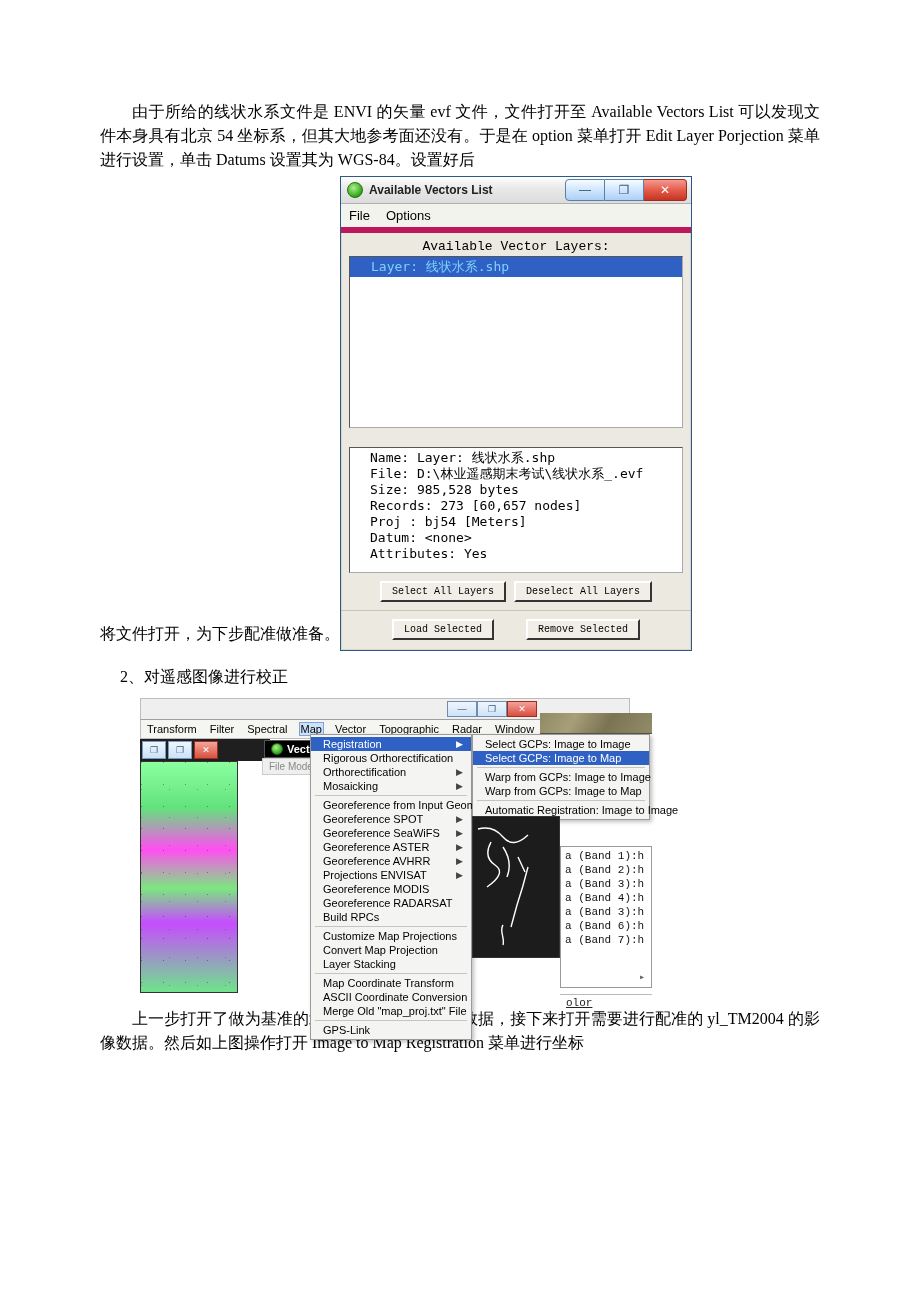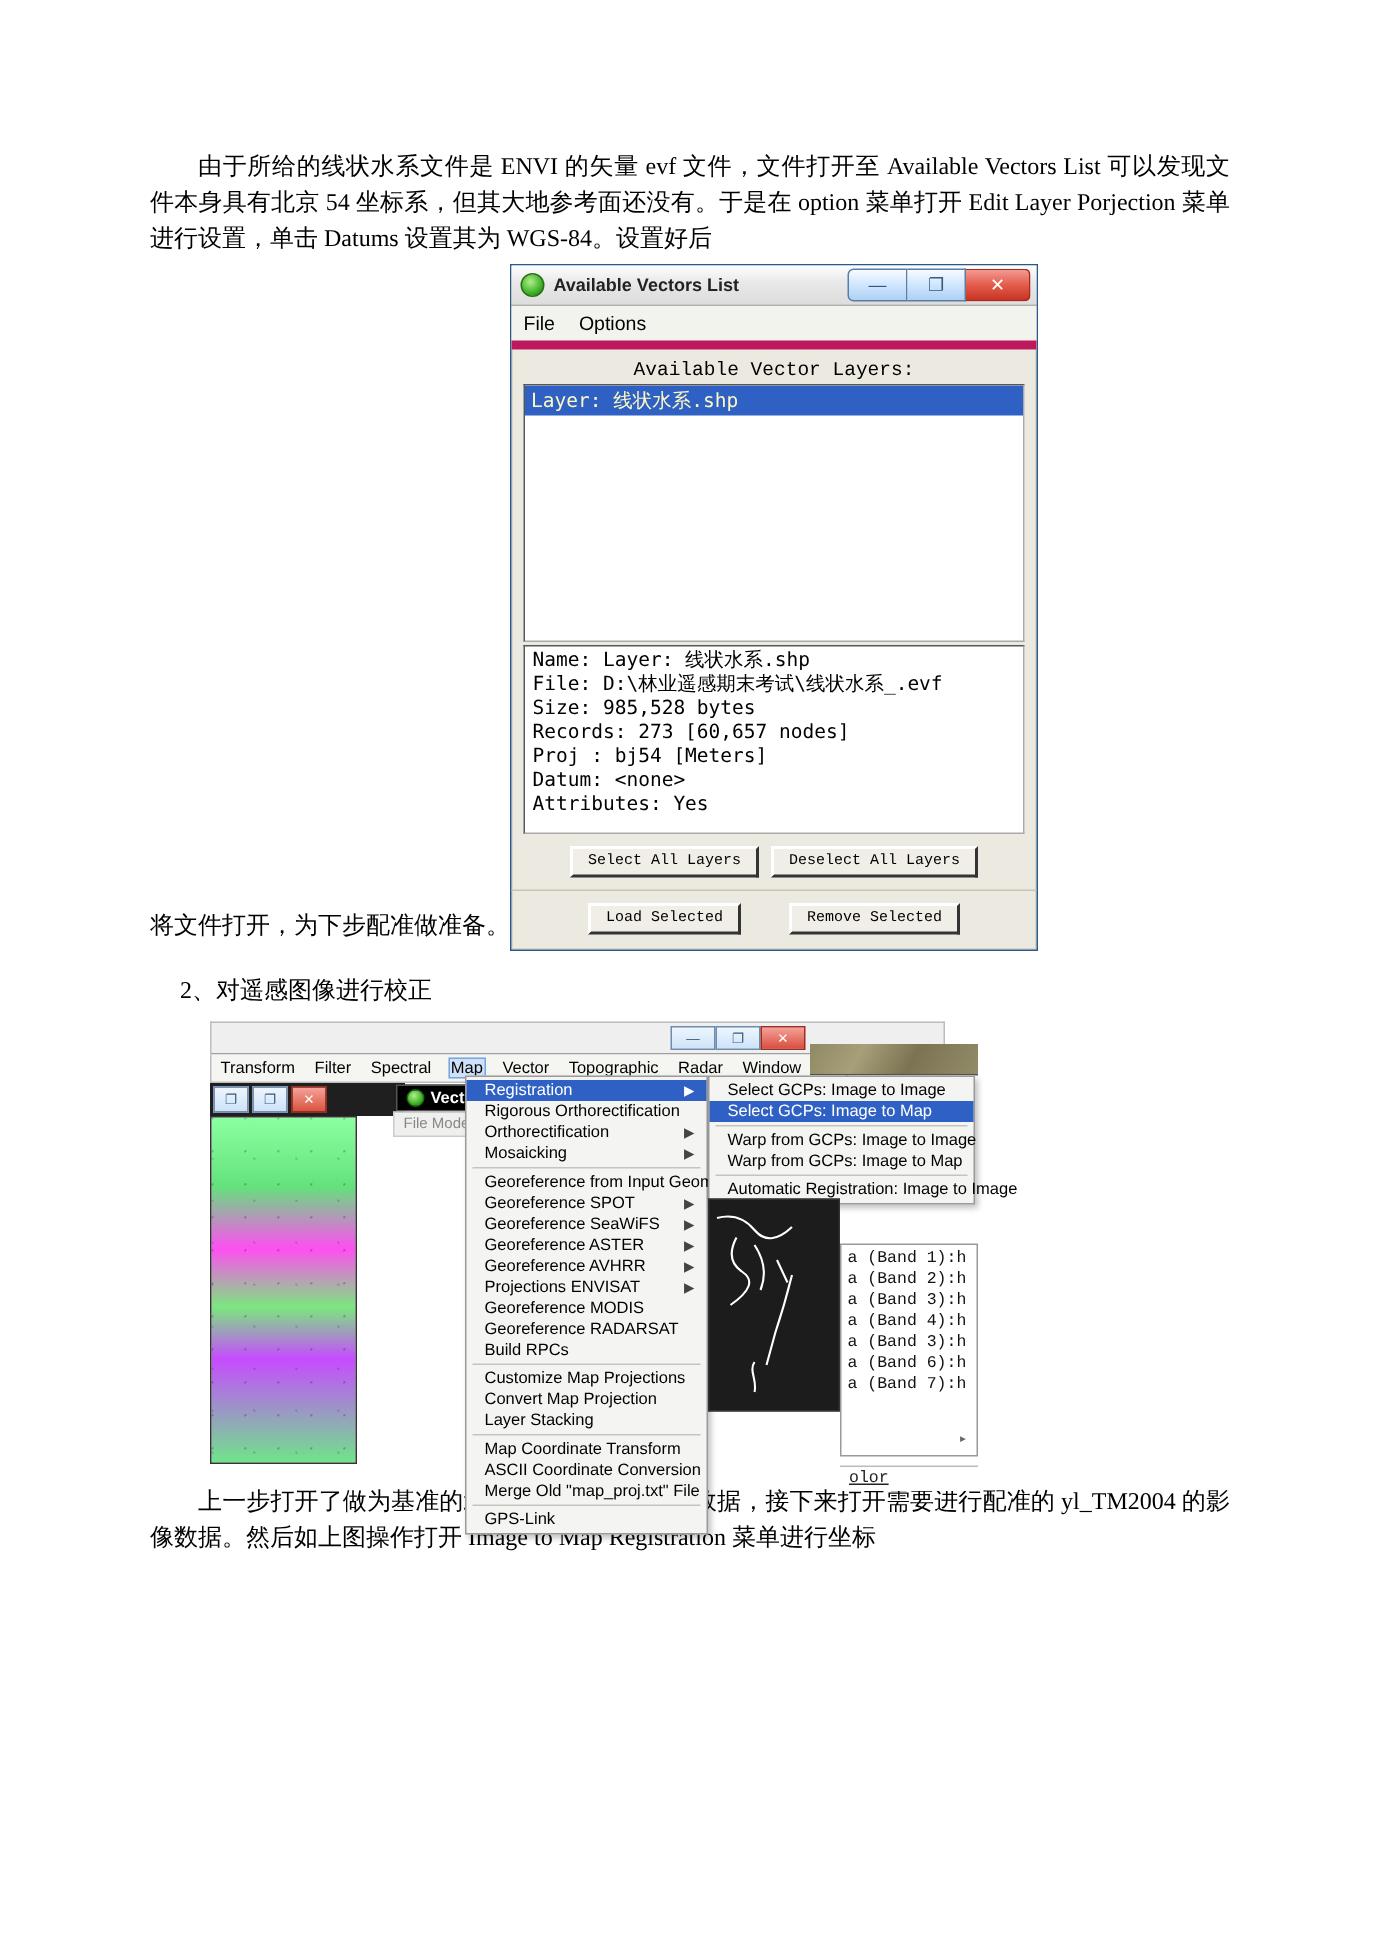--- a/index.html
+++ b/index.html
@@ -95,33 +95,33 @@
     margin-bottom: 2px;
   }
   .listbox {
     background: #fff;
     border: 1px inset #aaa;
     height: 170px;
     overflow: hidden;
   }
   .selitem {
     background: #2f60c4;
-    color: #fef9c3;
+    color: #7dd3fc;
     font-family: "SimSun", monospace;
     font-size: 13px;
-    padding: 1px 4px;
+    padding: 1px 21px;
   }
   .info {
     background: #fff;
     border: 1px inset #aaa;
     font-family: "SimSun", monospace;
     font-size: 13px;
-    padding: 2px 5px;
+    padding: 2px 20px;
     line-height: 16px;
-    margin-top: 2px;
+    margin-top: 19px;
     height: 120px;
     white-space: pre;
   }
   .btnrow {
     display: flex;
     gap: 8px;
     justify-content: center;
     margin-top: 8px;
   }
   .btnrow.wide { gap: 32px; }

